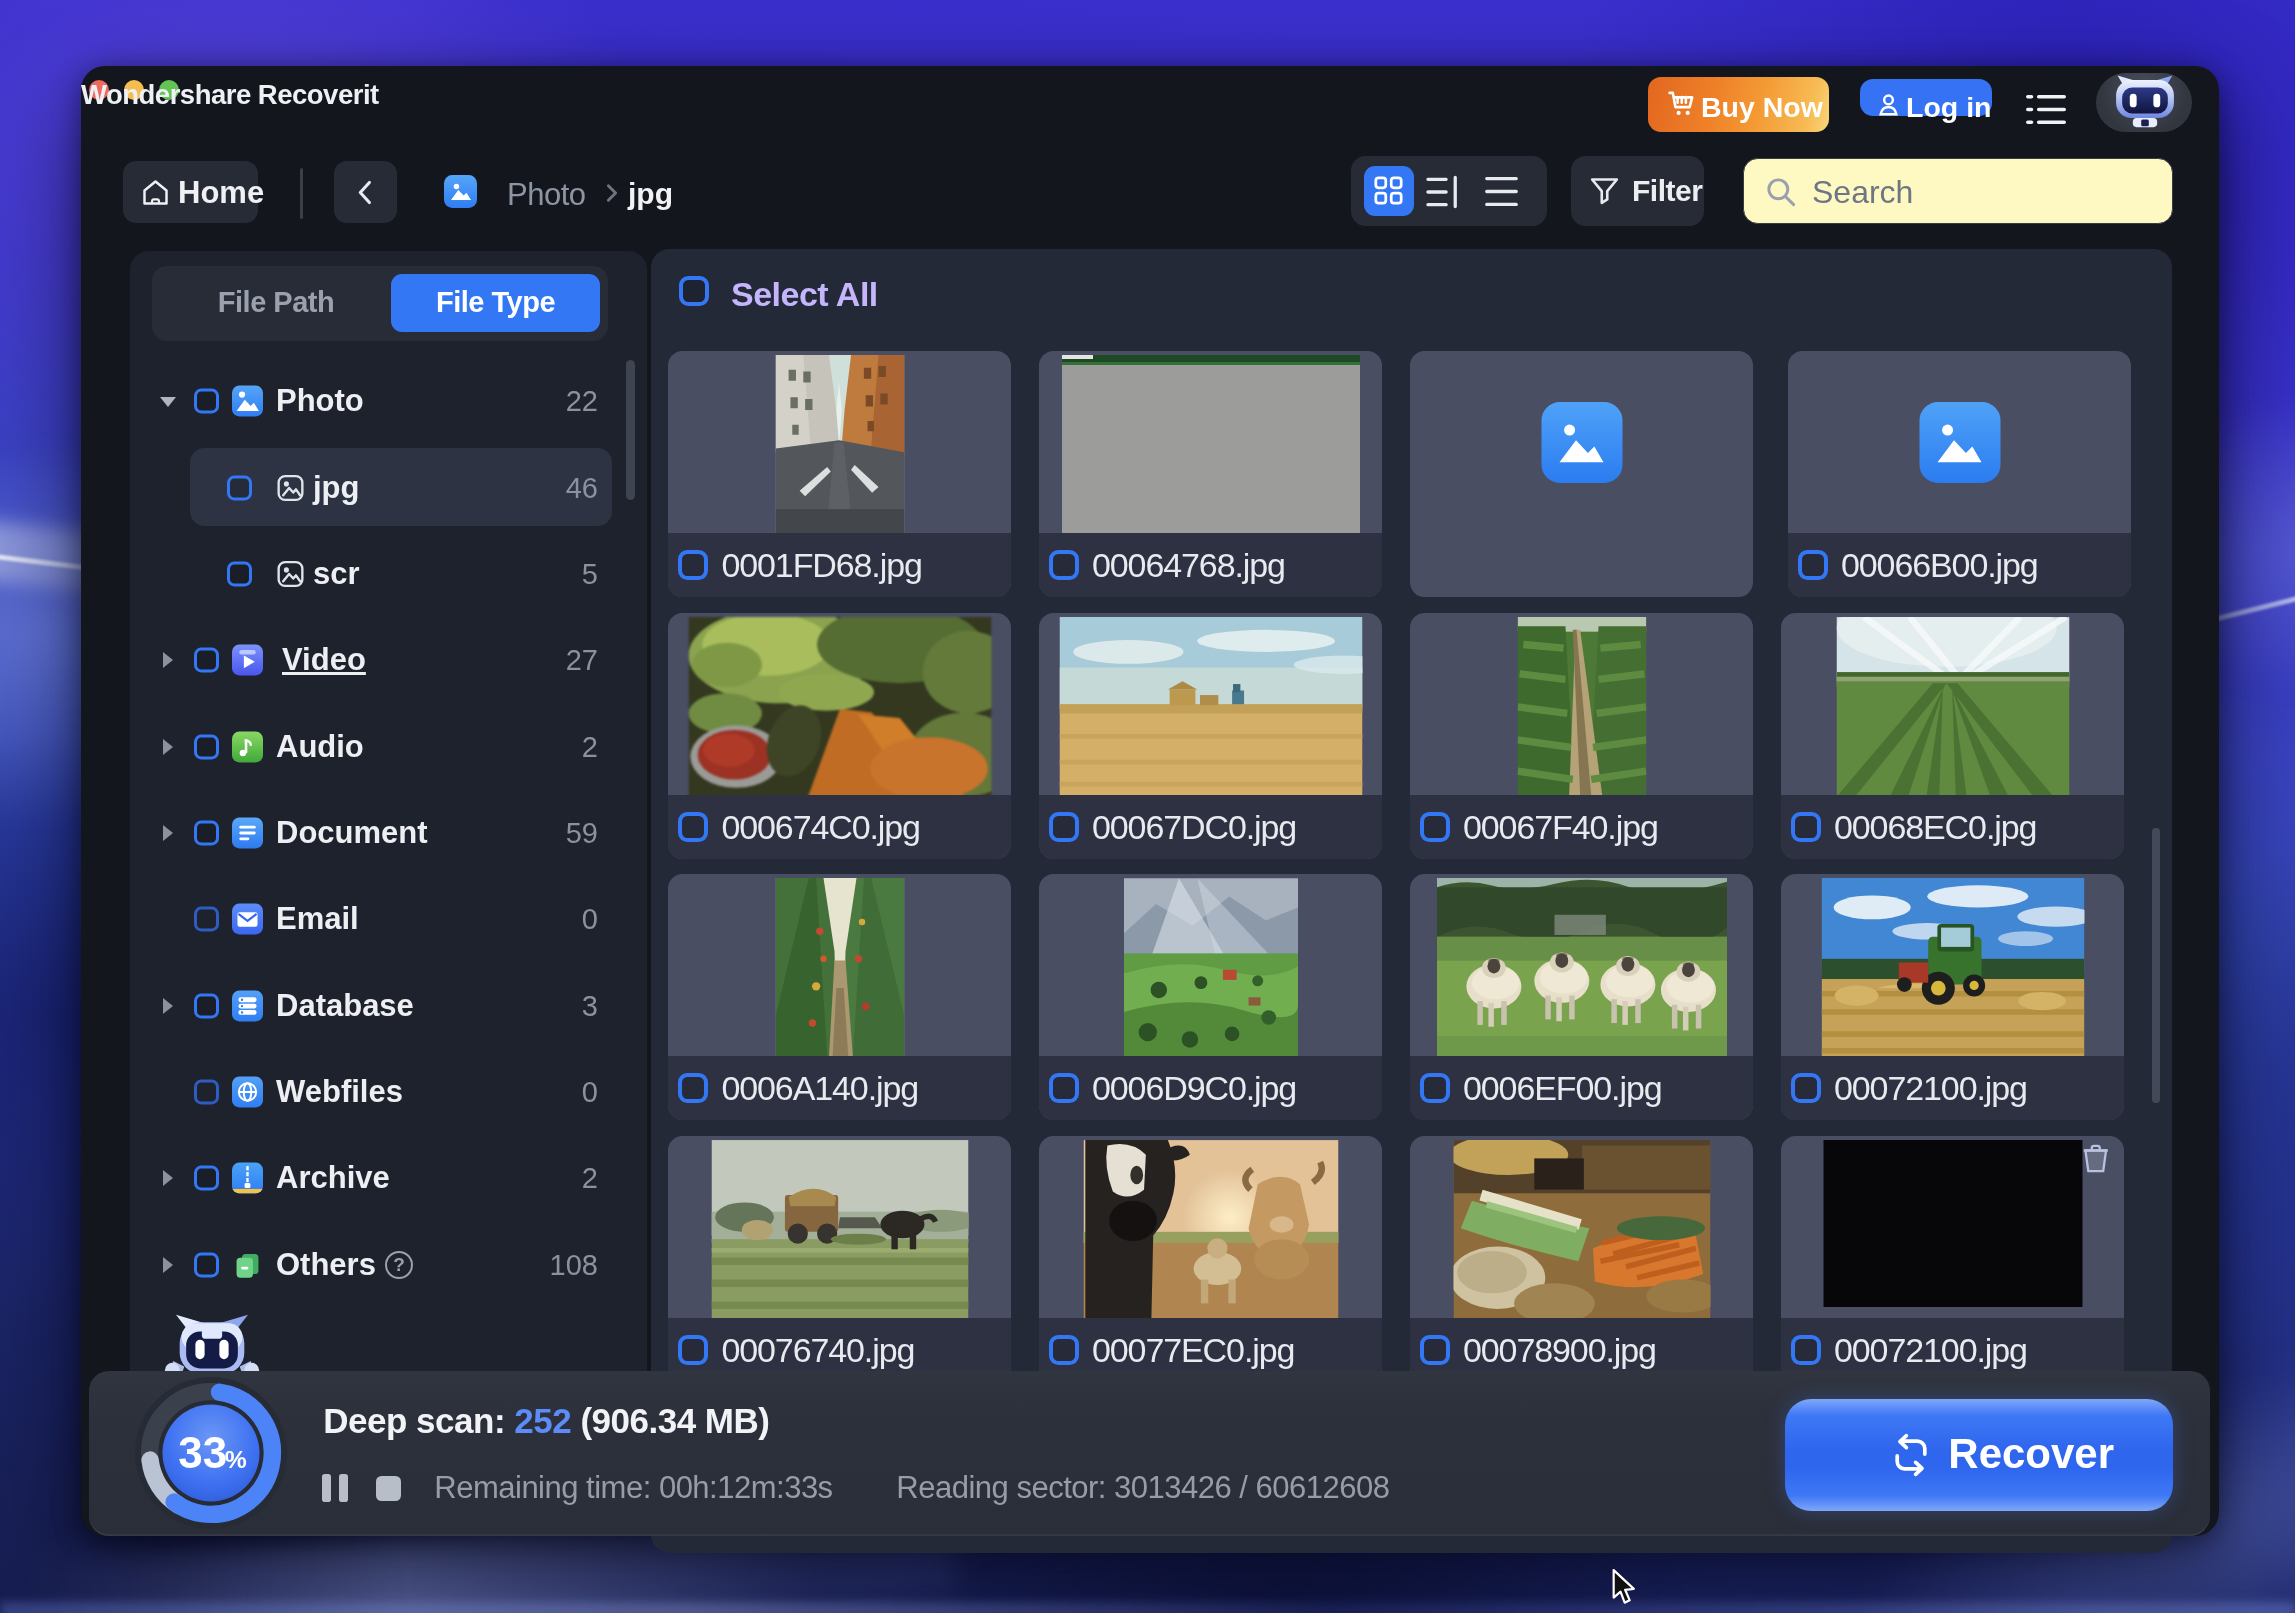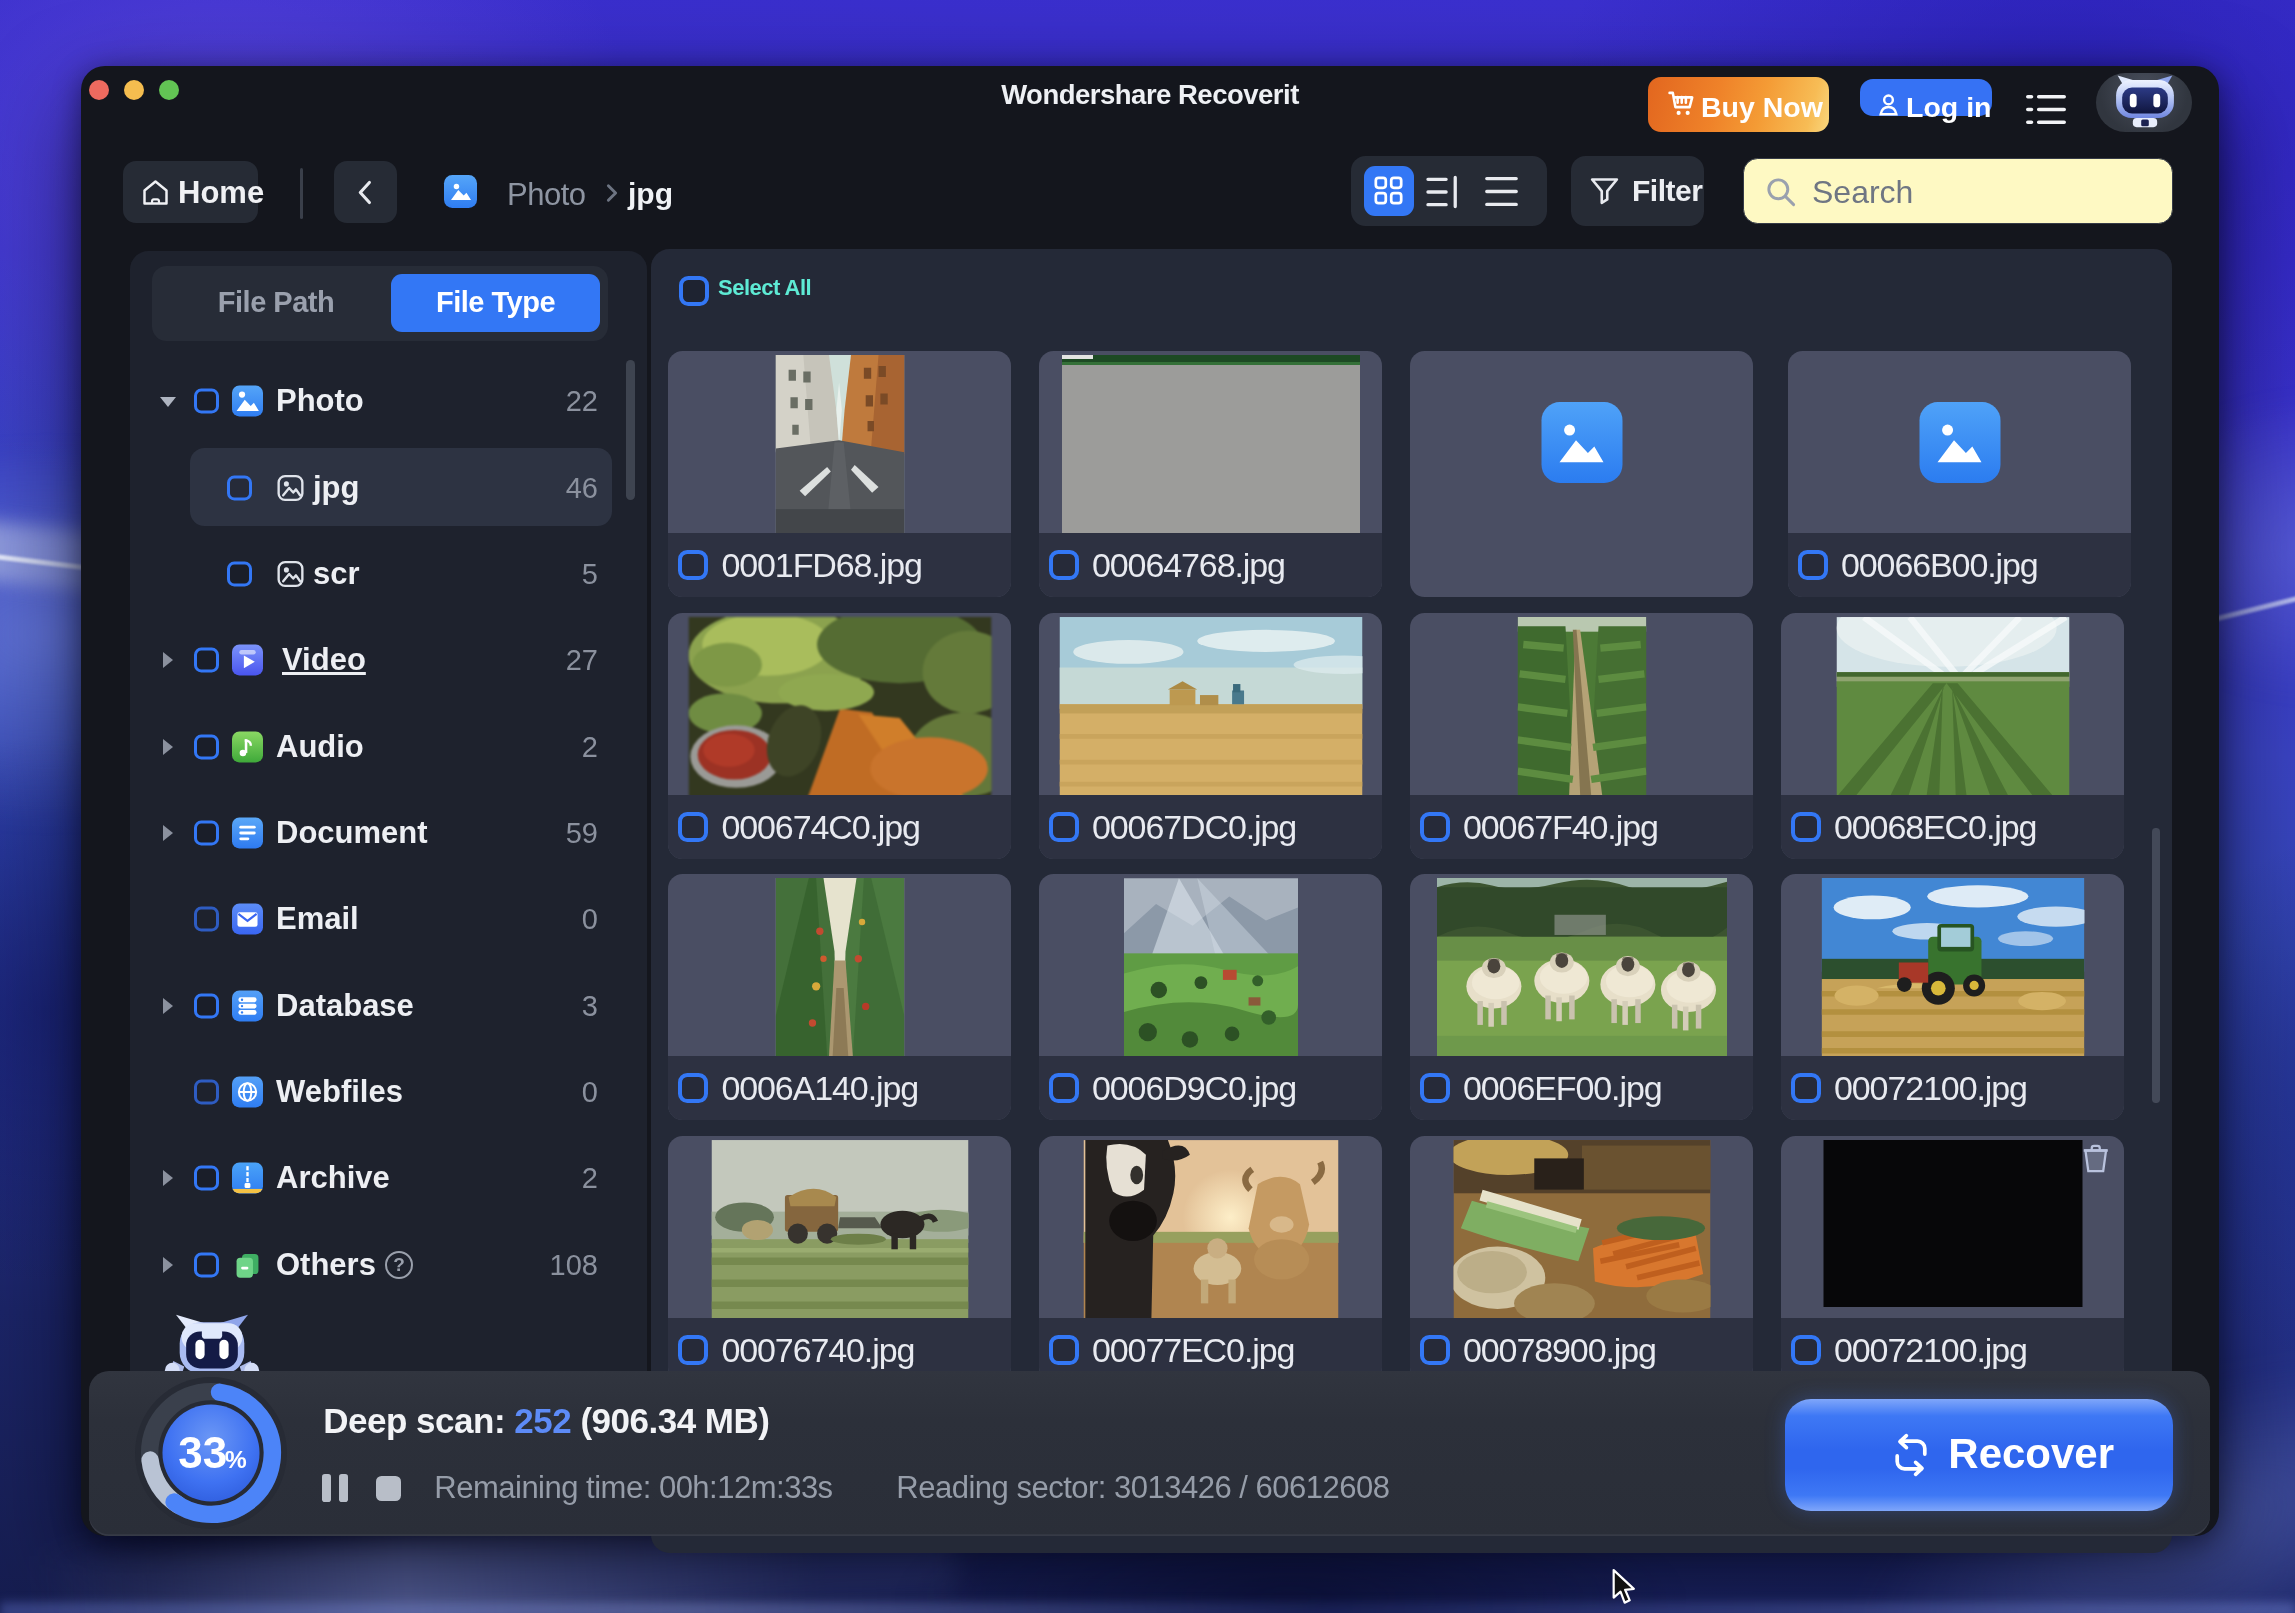--- a/index.html
+++ b/index.html
@@ -44,21 +44,21 @@
   <div class="streak" style="left:2140px;top:826px;width:459px;height:551px;border-radius:50%;background:radial-gradient(closest-side,rgba(18,24,100,.4),rgba(18,24,100,0));"></div>
   <div class="streak" style="left:37px;top:1524px;width:918px;height:101px;background:linear-gradient(90deg,rgba(140,155,222,0),rgba(148,162,226,.5) 40%,rgba(120,136,212,.15) 85%);transform:rotate(-4deg);filter:blur(13px);"></div>
   <div class="streak" style="left:900px;top:1488px;width:781px;height:220px;border-radius:50%;background:radial-gradient(closest-side,rgba(8,12,48,.6),rgba(8,12,48,0));filter:blur(9.2px);"></div>
   <div class="streak" style="left:1837px;top:1396px;width:698px;height:275px;background:radial-gradient(closest-side,rgba(125,145,232,.42),rgba(125,145,232,0));transform:rotate(-20deg);filter:blur(14.7px);"></div>
   <div class="streak" style="left:0px;top:1602px;width:2296px;height:18.4px;background:linear-gradient(90deg,rgba(100,118,205,.4),rgba(150,164,232,.45) 30%,rgba(55,70,150,.3) 58%,rgba(125,142,225,.4) 92%);filter:blur(4.6px);"></div>
 </div>
 <div class="a" id="win">
   <div class="a tl" style="left:8.3px;background:#ee6a5f"></div>
   <div class="a tl" style="left:43px;background:#f5bd4f"></div>
   <div class="a tl" style="left:78px;background:#62c454"></div>
-  <div class="a txt" style="left:0;top:13px;width:2138px;text-align:center;font-size:27.5px;font-weight:700;letter-spacing:-0.5px;">Wondershare Recoverit</div>
+  <div class="a txt" style="left:0;top:13px;width:2138px;font-size:27.5px;font-weight:700;letter-spacing:-0.5px;">Wondershare Recoverit</div>
 
   <div class="a" style="left:1567px;top:11px;width:181px;height:55px;border-radius:13px;background:linear-gradient(105deg,#e2661f 0%,#ef8229 38%,#f49b35 62%,#f7bc55 88%,#f9d77e 100%);">
     <svg class="a" style="left:18.4px;top:12px" width="33" height="31" viewBox="0 0 24 24" fill="none" stroke="#fff" stroke-width="2" stroke-linecap="round" stroke-linejoin="round">
         <path d="M2 3h2.5l2 11h11l2-7.5H6"></path>
         <path d="M8.2 6.2v4.5M11.4 6.2v4.5M14.6 6.2v4.5"></path>
         <circle cx="9" cy="18.5" r="1.6" fill="#fff" stroke="none"></circle>
         <circle cx="16" cy="18.5" r="1.6" fill="#fff" stroke="none"></circle>
       </svg>
     <div class="a" style="left:53px;top:13.8px;font-size:28.5px;font-weight:700;color:#fff;white-space:nowrap;">Buy Now</div>
   </div>
@@ -273,21 +273,21 @@
             <rect x="10" y="19" width="8" height="2.8" rx="1.4" fill="#fff"></rect>
           </svg></div>
       <div class="tlabel" style="left:146px;">Others</div>
       <div class="a" style="left:255px;top:29px;width:24px;height:24px;border:2.3px solid #9aa0ac;border-radius:50%;color:#9aa0ac;font-size:19px;font-weight:700;text-align:center;line-height:24px;">?</div>
       <div class="tcount">108</div>
     </div>
     <div class="a" style="left:496px;top:109px;width:9.2px;height:140px;border-radius:4.6px;background:#3e4450;"></div>
   </div>
   <div class="a" id="content">
 <div class="a cb" style="left:27.5px;top:27px;width:22px;height:22px;"></div>
-<div class="a" style="left:67px;top:26px;font-size:22px;font-weight:600;color:#5eead4;letter-spacing:-0.5px;">Select All</div>
+<div class="a" style="left:80px;top:26px;font-size:34px;font-weight:600;color:#c4b5fd;letter-spacing:-0.5px;">Select All</div>
 <div class="card" style="left:17.4px;top:102px;">
         <svg class="thumb" width="129" height="178" viewBox="0 0 140 194" style="filter:blur(0.6px)">
           <rect width="140" height="194" fill="#cfe0da"></rect>
           <path d="M0 0 H58 L66 60 L69 97 L0 104 Z" fill="#c6c4ba"></path>
           <path d="M0 0 H30 L38 100 L0 106 Z" fill="#d4d2c8"></path>
           <path d="M140 0 H82 L75 60 L72 97 L140 108 Z" fill="#bf7a3d"></path>
           <path d="M140 0 H112 L104 100 L140 110 Z" fill="#a86432"></path>
           <path d="M14 16 h8 v12 h-8z M30 18 h8 v12 h-8z M16 46 h8 v12 h-8z M32 48 h8 v12 h-8z M18 76 h7 v11 h-7z" fill="#6a6e64"></path>
           <path d="M96 14 h8 v12 h-8z M112 12 h8 v12 h-8z M98 44 h8 v12 h-8z M114 42 h8 v12 h-8z M100 72 h7 v11 h-7z" fill="#7a4a26"></path>
           <path d="M69 30 L66 60 L69 97 L72 60 Z" fill="#e8f0ec"></path>

